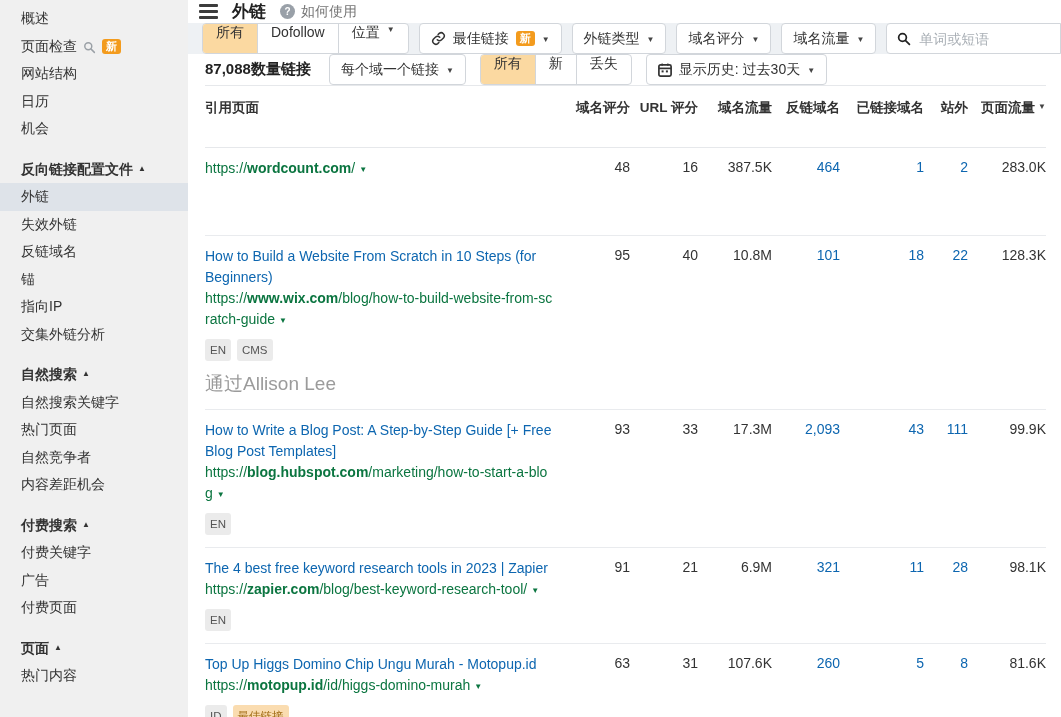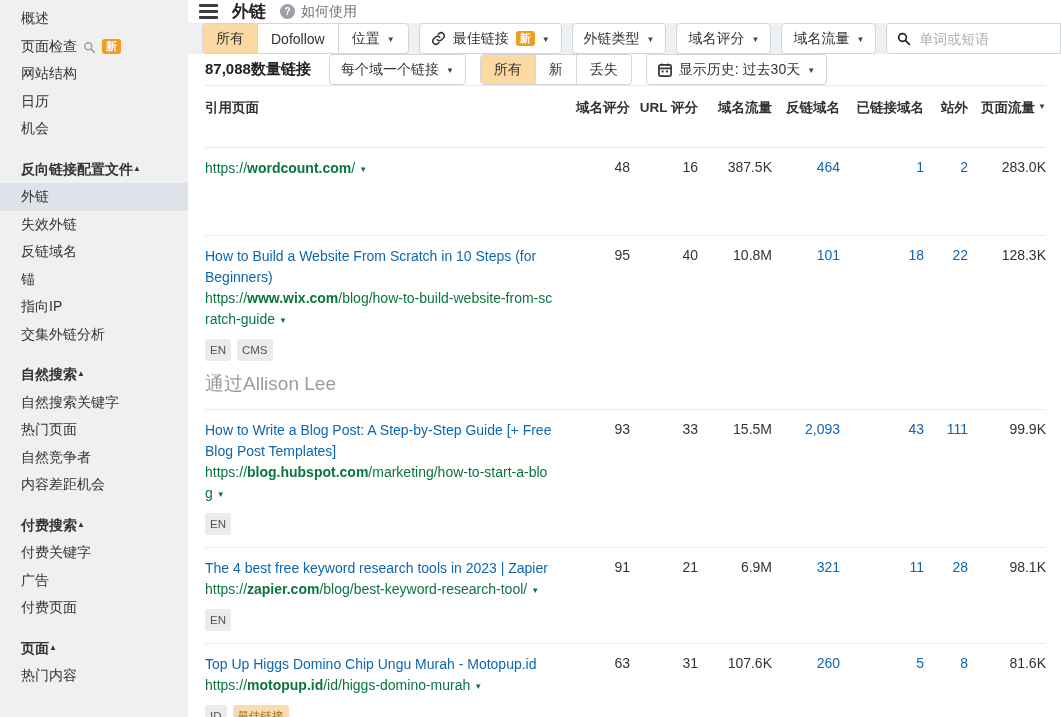--- a/index.html
+++ b/index.html
@@ -3,40 +3,40 @@
 <meta charset="utf-8">
 <style>
   * { margin:0; padding:0; box-sizing:border-box; }
   html,body { width:1061px; height:717px; overflow:hidden; }
   body { font-family:"Liberation Sans","DejaVu Sans",sans-serif; color:#333; background:#fff; display:flex; font-size:14px; }
 
   
   .sidebar { width:188px; min-width:188px; height:717px; background:#f0f0f0; padding-top:5px; overflow:hidden; }
   .s-item { height:27.5px; line-height:27.5px; padding-left:21px; color:#333; cursor:pointer; white-space:nowrap; display:flex; align-items:center; gap:6px; }
   .s-item.active { background:#dee3e9; }
-  .sec-h { height:27.5px; line-height:27.5px; padding-left:21px; font-weight:bold; margin-top:13px; display:flex; align-items:center; cursor:pointer; white-space:nowrap; }
+  .sec-h { height:27.5px; line-height:27.5px; padding-left:21px; font-weight:bold; margin-top:13px; display:flex; align-items:center; gap:5px; cursor:pointer; white-space:nowrap; }
   .sec-caret { font-size:8px; position:relative; top:-1px; }
   .mini-badge { background:#f39b1d; color:#fff; font-size:11px; line-height:15px; padding:0 4px; border-radius:3px; font-weight:bold; }
   .s-search-icon { display:inline-flex; position:relative; top:1px; }
 
   
   .main { flex:1; display:flex; flex-direction:column; background:#fff; min-width:0; }
 
   .topbar { height:42px; display:flex; align-items:center; padding-left:11px; gap:14px; }
   .hamburger { width:19px; display:flex; flex-direction:column; gap:3.5px; cursor:pointer; }
   .hamburger span { height:2.5px; background:#3c3c3c; border-radius:1px; }
   .page-title { font-size:17px; font-weight:bold; color:#222; }
   .help { display:flex; align-items:center; gap:6px; color:#757575; cursor:pointer; }
   .help-circle { width:15px; height:15px; border-radius:50%; background:#99a0a8; color:#fff; font-size:10px; font-weight:bold; display:flex; align-items:center; justify-content:center; }
 
   .filterbar { background:#eef1f4; height:52px; display:flex; align-items:center; padding:0 0 0 14px; gap:10px; }
   .btn, .seg-group { background:#fff; border:1px solid #d2d6db; border-radius:4px; height:31px; display:flex; align-items:center; font-size:14px; color:#333; cursor:pointer; }
   .btn { padding:0 11px; gap:7px; white-space:nowrap; }
   .seg-group { overflow:hidden; padding:0; }
-  .seg { height:100%; display:flex; align-items:center; padding:9px 13px; border-right:1px solid #d2d6db; gap:7px; cursor:pointer; white-space:nowrap; }
+  .seg { height:100%; display:flex; padding:0 13px; border-right:1px solid #d2d6db; gap:7px; cursor:pointer; white-space:nowrap; }
   .seg:last-child { border-right:none; }
   .seg.active { background:#fbd9a1; }
   .caret { font-size:8px; color:#444; position:relative; top:1px; }
   .search-box { flex:1; height:31px; background:#fff; border:1px solid #d2d6db; border-radius:4px 0 0 4px; display:flex; align-items:center; padding:0 8px 0 10px; gap:8px; min-width:120px; }
   .search-box input { border:none; outline:none; flex:1; font-size:14px; font-family:inherit; color:#333; background:transparent; }
   .search-box input::placeholder { color:#aab0b6; }
 
   .statsbar { height:62px; display:flex; align-items:center; padding-left:17px; gap:14px; background:#fff; }
   .total { font-weight:bold; color:#222; font-size:15px; margin-right:4px; }
 
@@ -296,21 +296,21 @@
     <div class="row">
       <div class="main-cell">
         <a class="r-title">How to Write a Blog Post: A Step-by-Step Guide [+ Free Blog Post Templates]</a>
         <div class="r-url"><span>https://</span><b>blog.hubspot.com</b><span>/marketing/how-to-start-a-blog</span><span class="url-caret">▼</span></div>
         <div class="badges">
           <span class="badge">EN</span>
         </div>
       </div>
       <div class="cell num">93</div>
       <div class="cell num">33</div>
-      <div class="cell num">15.5M</div>
+      <div class="cell num">17.3M</div>
       <div class="cell num link">2,093</div>
       <div class="cell num link">43</div>
       <div class="cell num link">111</div>
       <div class="cell num">99.9K</div>
     </div>
 
     <div class="row">
       <div class="main-cell">
         <a class="r-title">The 4 best free keyword research tools in 2023 | Zapier</a>
         <div class="r-url"><span>https://</span><b>zapier.com</b><span>/blog/best-keyword-research-tool/</span><span class="url-caret">▼</span></div>

